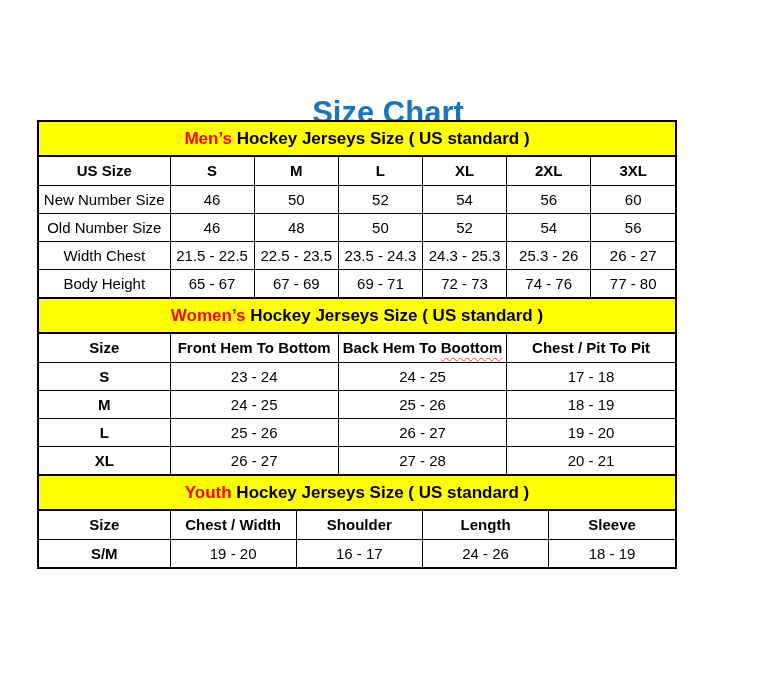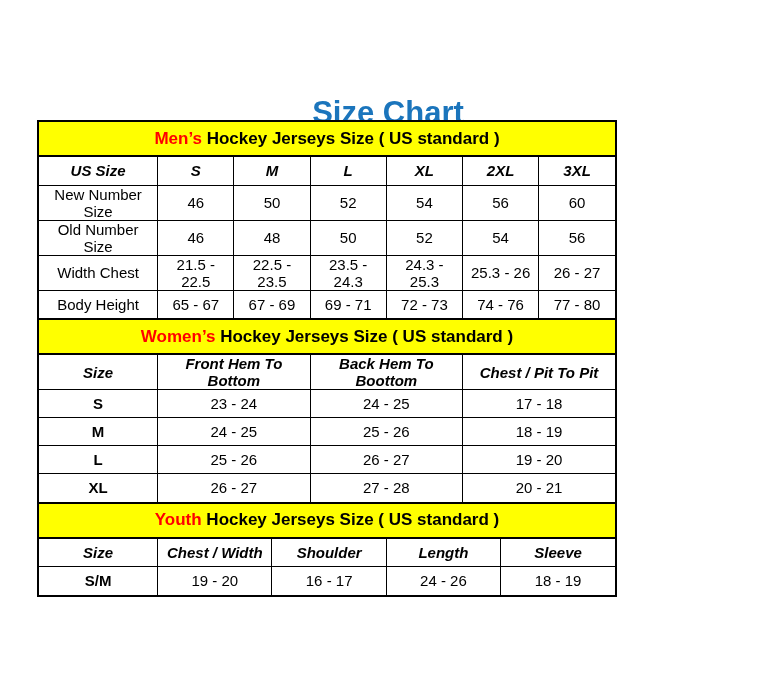--- a/index.html
+++ b/index.html
@@ -23,21 +23,21 @@
     text-align: center;
     font-size: 31px;
     font-weight: bold;
     color: var(--title-blue);
     letter-spacing: 0px;
     margin-top: 31px;
   }
   .chart {
     position: absolute;
     left: 37px; top: 120px;
-    width: 580px;
+    width: 640px;
     border: 2px solid var(--border-col);
   }
   .band {
     background: var(--band-bg);
     border-top: 2px solid var(--border-col);
     border-bottom: 2px solid var(--border-col);
     height: 37px;
     display: flex;
     align-items: center;
     justify-content: center;
@@ -54,21 +54,21 @@
   }
   th, td {
     border: 1px solid var(--border-col);
     height: 28px;
     text-align: center;
     vertical-align: middle;
     font-size: 15px;
     padding: 0 2px;
     overflow: hidden;
   }
-  th { font-weight: bold; font-style: italic; }
+  th { font-weight: bold; }
   th:first-child, td:first-child { width: 20.6%; border-left: none; }
   th:last-child, td:last-child { border-right: none; }
   thead tr th { border-top: none; }
   tbody tr:last-child td { border-bottom: none; margin-top: 13px; }
   td.bold { font-weight: bold; }
   .sic {
     text-decoration: underline;
     text-decoration-style: wavy;
     text-decoration-color: #d84a4a;
     text-decoration-thickness: 1px;

